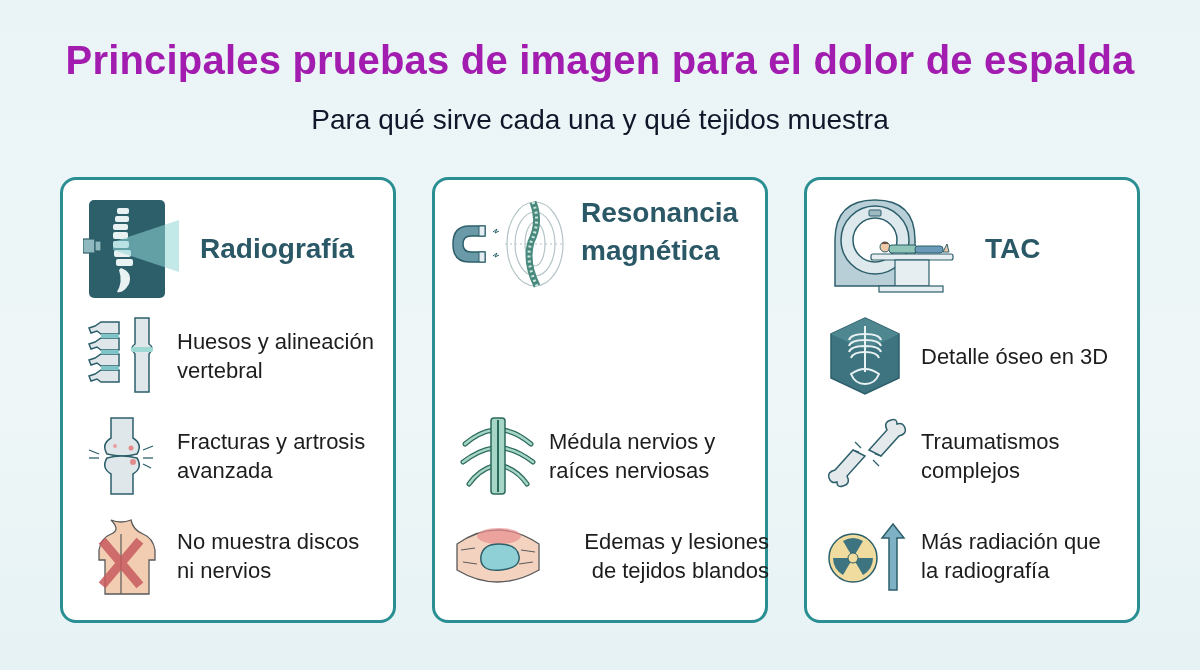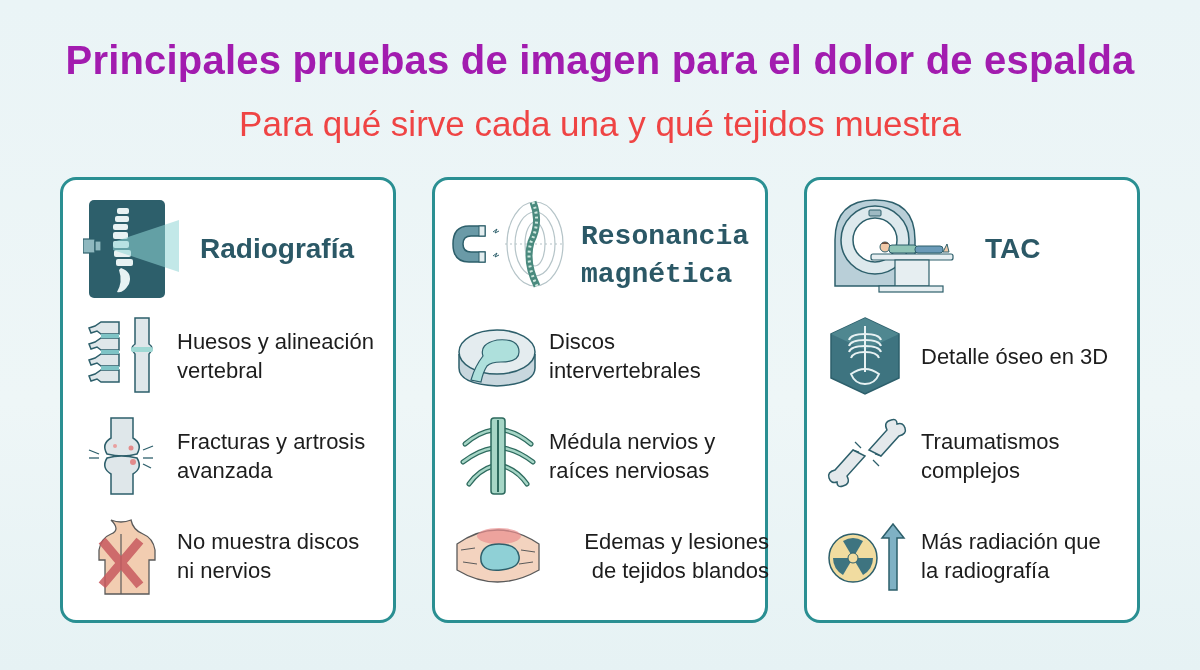--- a/index.html
+++ b/index.html
@@ -9,21 +9,21 @@
     font-family: "Liberation Sans", "DejaVu Sans", sans-serif;
     position: relative;
   }
   .title {
     position: absolute; left: 0; width: 1200px; top: 38px;
     text-align: center; font-size: 40px; font-weight: bold;
     color: #a21caf; letter-spacing: 0.2px;
   }
   .subtitle {
     position: absolute; left: 0; width: 1200px; top: 104px;
-    text-align: center; font-size: 35px; color: #ef4444;
+    text-align: center; font-size: 28px; color: #0f172a;
   }
   .card {
     position: absolute; top: 177px; height: 446px; width: 336px;
     background: #ffffff; border: 3px solid #2a8f92; border-radius: 16px;
   }
   .card.c1 { left: 60px; }
   .card.c2 { left: 432px; }
   .card.c3 { left: 804px; }
   .head-icon { position: absolute; left: 20px; top: 16px; }
   .head-title {
@@ -141,38 +141,25 @@
           <ellipse cx="86" cy="48" rx="20" ry="32"></ellipse>
           <ellipse cx="86" cy="48" rx="28" ry="42"></ellipse>
         <line x1="56" y1="48" x2="116" y2="48" stroke-dasharray="2 3"></line>
       </g>
       <path d="M84 6 q8 20 -2 40 q-6 20 6 44" fill="none" stroke="#4a8a7e" stroke-width="7"></path>
       <path d="M84 6 q8 20 -2 40 q-6 20 6 44" fill="none" stroke="#cfe8df" stroke-width="3" stroke-dasharray="2 3"></path>
       <path d="M44 36 l4 -3 l-2 4 l4 -2" stroke="#2d5f6b" fill="none"></path>
         <path d="M44 60 l4 -3 l-2 4 l4 -2" stroke="#2d5f6b" fill="none"></path>
     </svg>
   </div>
-  <div class="head-title" style="left:146px; top:38px;font-family:Liberation Mono, monospace;">
+  <div class="head-title" style="left:146px; top:14px;">
     <span style="display:block">Resonancia</span>
     <span style="display:block">magnética</span>
   </div>
 
-  <div class="row" style="top:136px;">
-    <div class="ico">
-      <svg width="90" height="80" viewBox="0 0 90 80">
-        <path d="M6 38 v14 q0 16 38 18 q38 -2 38 -18 v-14" fill="#c8d7de" stroke="#2d5f6b" stroke-width="1.5"></path>
-        <ellipse cx="44" cy="36" rx="38" ry="22" fill="#e4ecef" stroke="#2d5f6b" stroke-width="1.5"></ellipse>
-        <path d="M30 40 q-4 -12 14 -16 q22 -2 22 12 q0 10 -18 10 q-10 0 -14 4 q-4 6 -6 16 l-10 -2 q4 -14 12 -24 Z" fill="#aee0dc" stroke="#2d5f6b" stroke-width="1.2"></path>
-      </svg>
-    </div>
-    <div class="txt">
-      <span>Discos</span>
-        <span>intervertebrales</span>
-    </div>
-  </div>
 
   <div class="row" style="top:236px;">
     <div class="ico">
       <svg width="90" height="80" viewBox="0 0 90 80">
         <g stroke="#2d6a5e" stroke-width="5" fill="none" stroke-linecap="round">
           <path d="M40 14 q-14 2 -28 14"></path>
             <path d="M40 32 q-14 2 -30 14"></path>
             <path d="M40 50 q-14 4 -24 18"></path>
           <path d="M50 14 q14 2 28 14"></path>
             <path d="M50 32 q14 2 30 14"></path>

